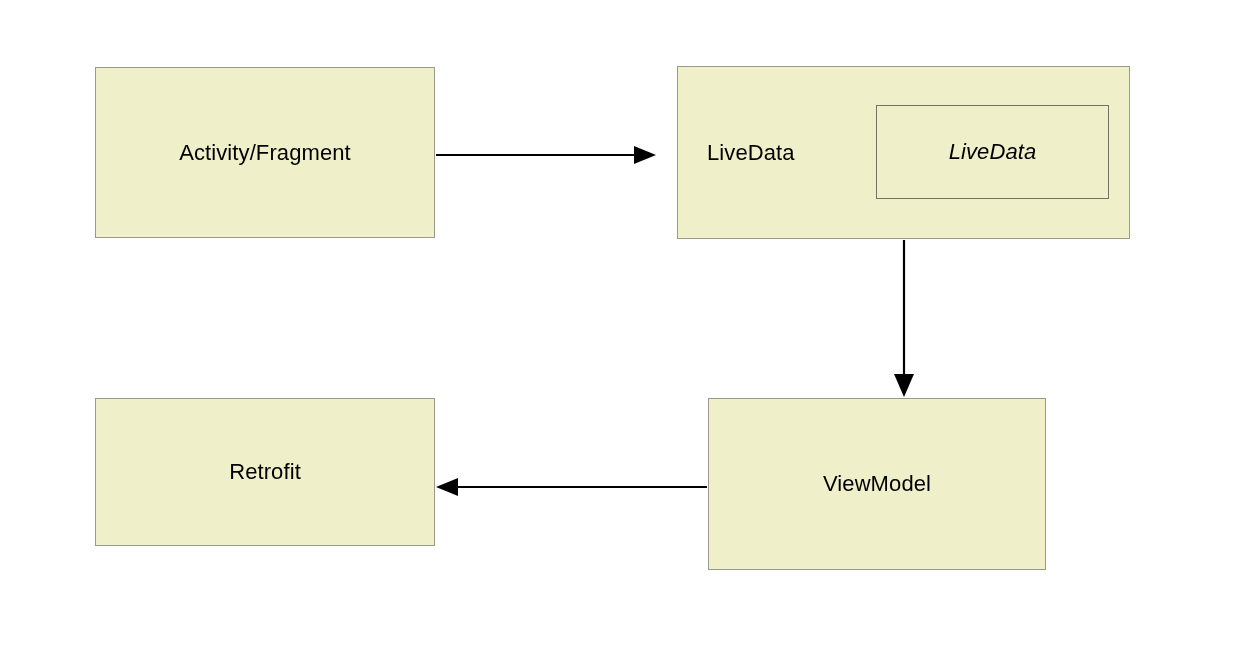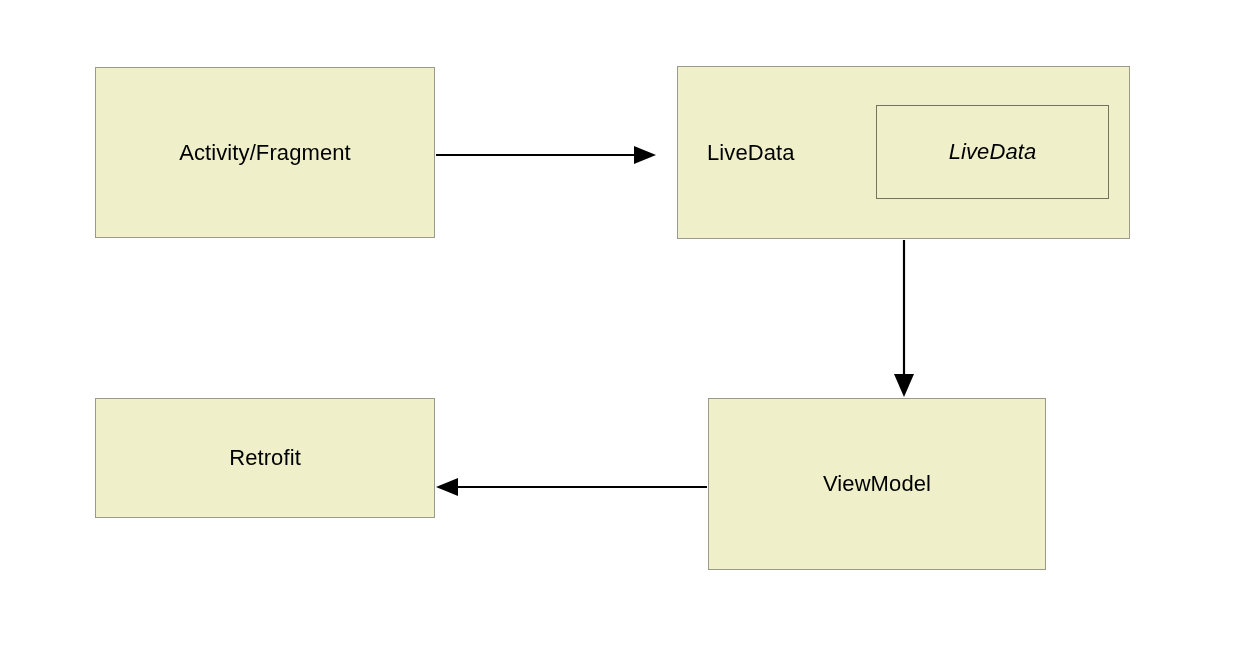--- a/index.html
+++ b/index.html
@@ -39,21 +39,21 @@
   }
   
   #node-activity {
     left: 95px;  top: 67px;  width: 340px; height: 171px;
   }
   #node-viewmodel {
     left: 677px; top: 66px;  width: 453px; height: 173px;
     display: block;
   }
   #node-retrofit {
-    left: 95px;  top: 398px; width: 340px; height: 120px;
+    left: 95px;  top: 398px; width: 340px; height: 148px;
   }
   #node-repository {
     left: 708px; top: 398px; width: 338px; height: 172px;
   }
   
   #viewmodel-label {
     position: absolute;
     left: 29px;
     top: 0;
     height: 100%;

